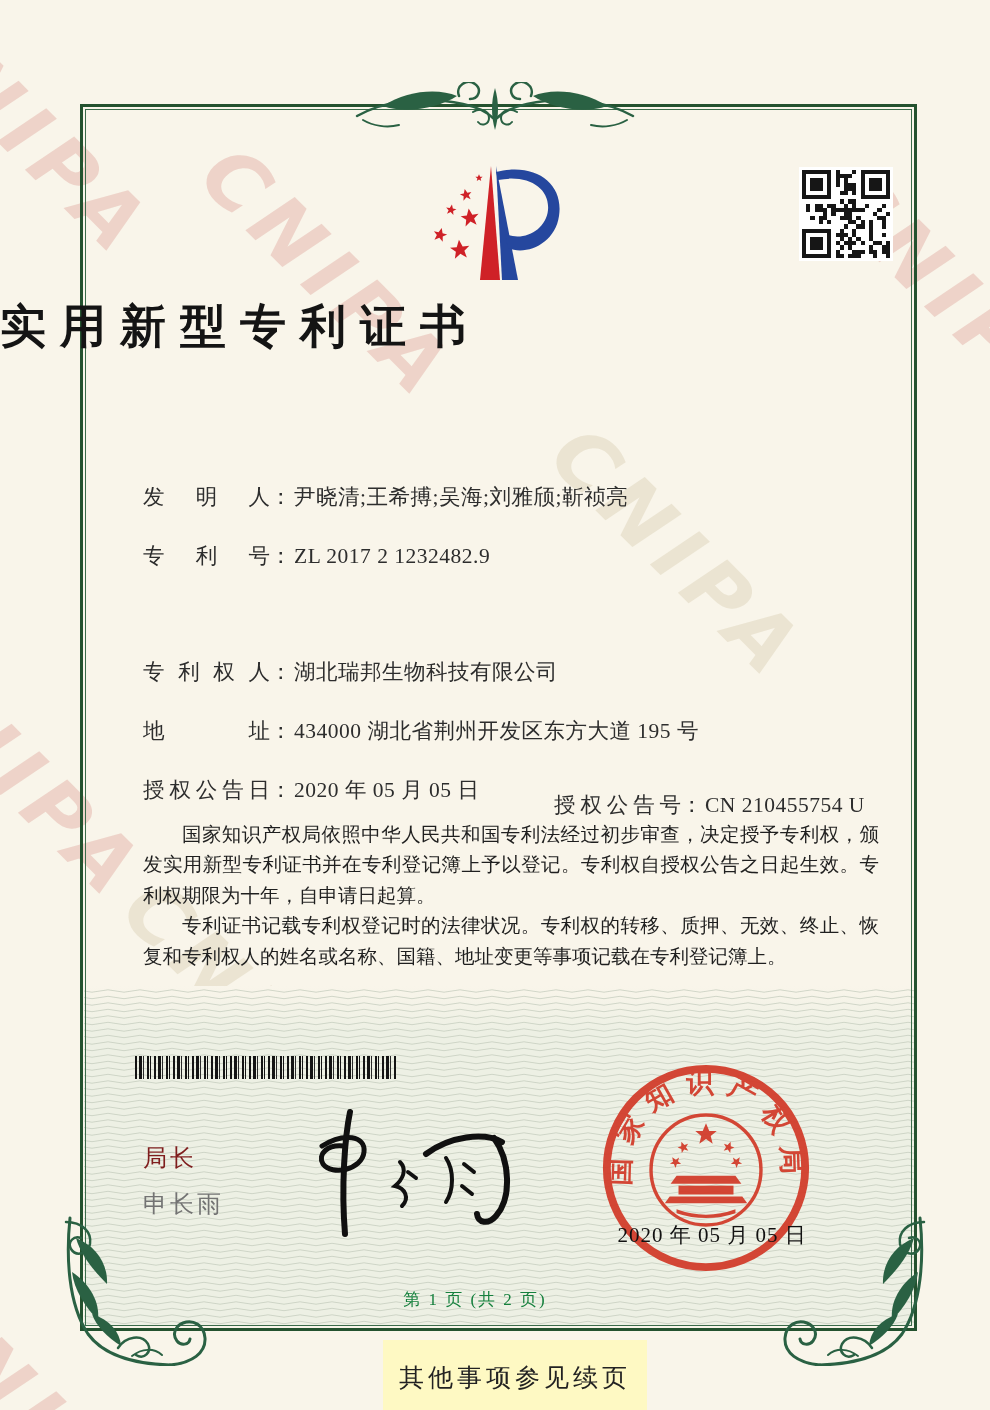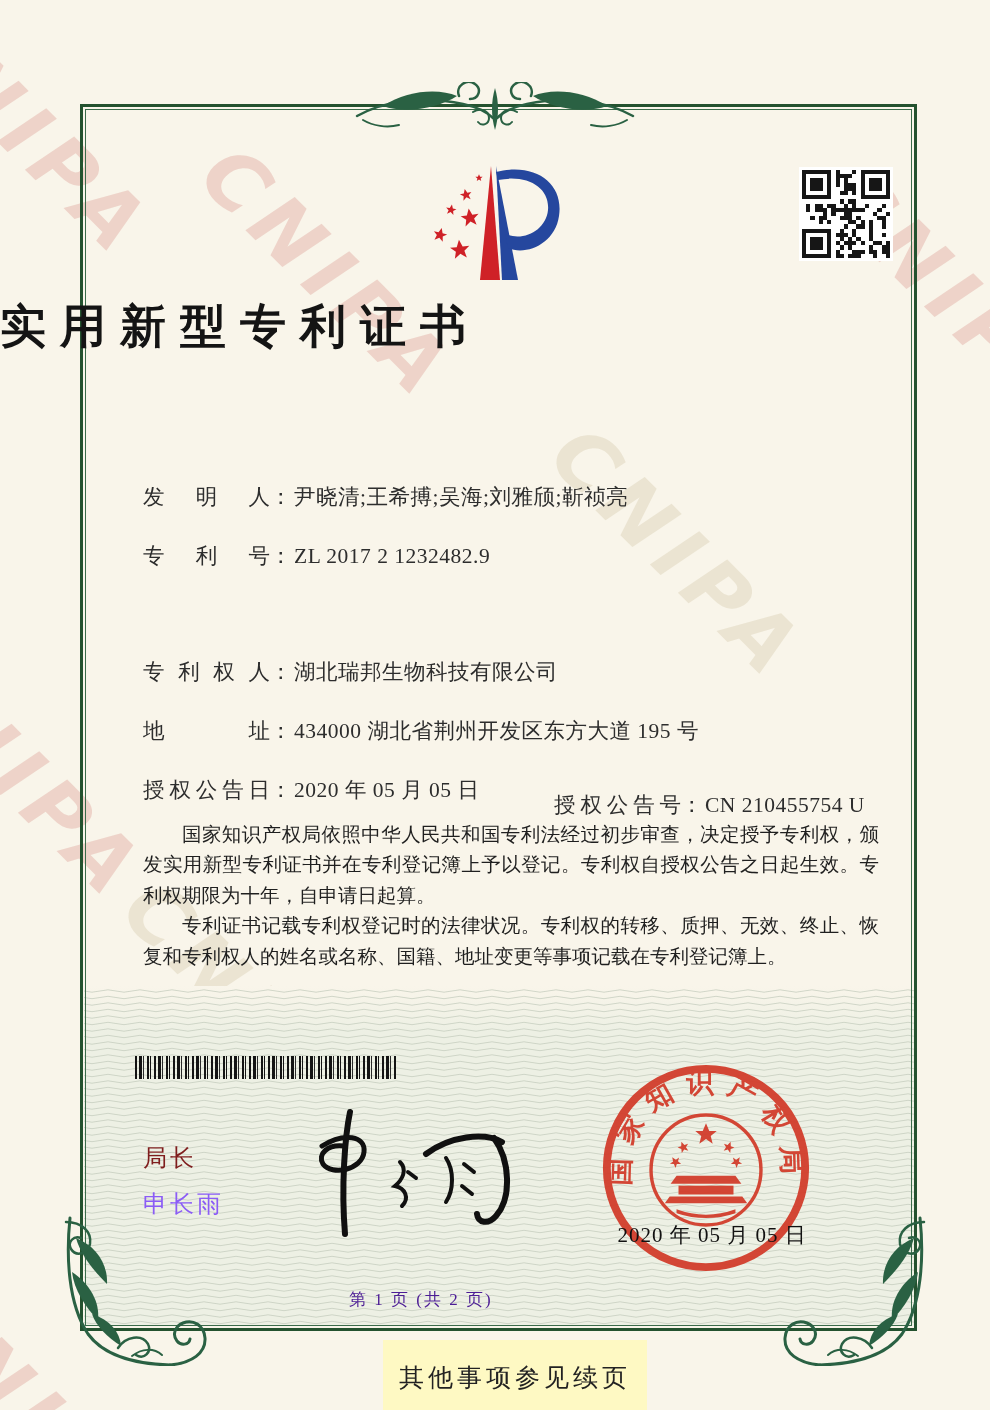--- a/index.html
+++ b/index.html
@@ -50,27 +50,27 @@
   .paras p{margin:0;text-indent:2em;}
   
   .barcode{position:absolute;left:135px;top:1056px;width:262px;height:23px;z-index:4;
     background:repeating-linear-gradient(90deg,
       #141414 0 2px,transparent 2px 4px,#141414 4px 7px,transparent 7px 8px,
       #2a2a2a 8px 9px,transparent 9px 12px,#141414 12px 14px,transparent 14px 15px,
       #141414 15px 16px,transparent 16px 19px);}
   .director-label{position:absolute;left:143px;top:1142px;font-size:24px;letter-spacing:3px;
     font-family:"Liberation Sans","DejaVu Sans",sans-serif;color:#7f1d1d;z-index:4;}
   .director-name{position:absolute;left:143px;top:1188px;font-size:24px;letter-spacing:3px;
-    font-family:"Liberation Sans","DejaVu Sans",sans-serif;color:#8b5cf6;z-index:4;}
+    font-family:"Liberation Sans","DejaVu Sans",sans-serif;color:#737373;z-index:4;}
   .signature{position:absolute;left:288px;top:1106px;width:235px;height:135px;z-index:4;}
   .seal{position:absolute;left:598px;top:1060px;width:216px;height:216px;z-index:5;opacity:.93;}
   .seal-date{position:absolute;left:612px;top:1221px;width:200px;text-align:center;
     font-size:21px;letter-spacing:1px;color:#111;z-index:6;}
-  .page-num{position:absolute;left:349px;top:1288px;width:300px;
-    font-size:17px;letter-spacing:2px;color:#4c1d95;z-index:4;}
+  .page-num{position:absolute;left:325px;top:1288px;width:300px;text-align:center;
+    font-size:17px;letter-spacing:2px;color:#15803d;z-index:4;}
   .footer-note{position:absolute;left:383px;top:1340px;background:#fef9c3;
     padding:21px 16px;font-size:25px;letter-spacing:4px;color:#222;z-index:4;}
   .defs-holder{position:absolute;width:0;height:0;overflow:hidden;}
 </style>
 </head>
 <body>
 
 <div class="page">
 
   <svg class="defs-holder" aria-hidden="true">

